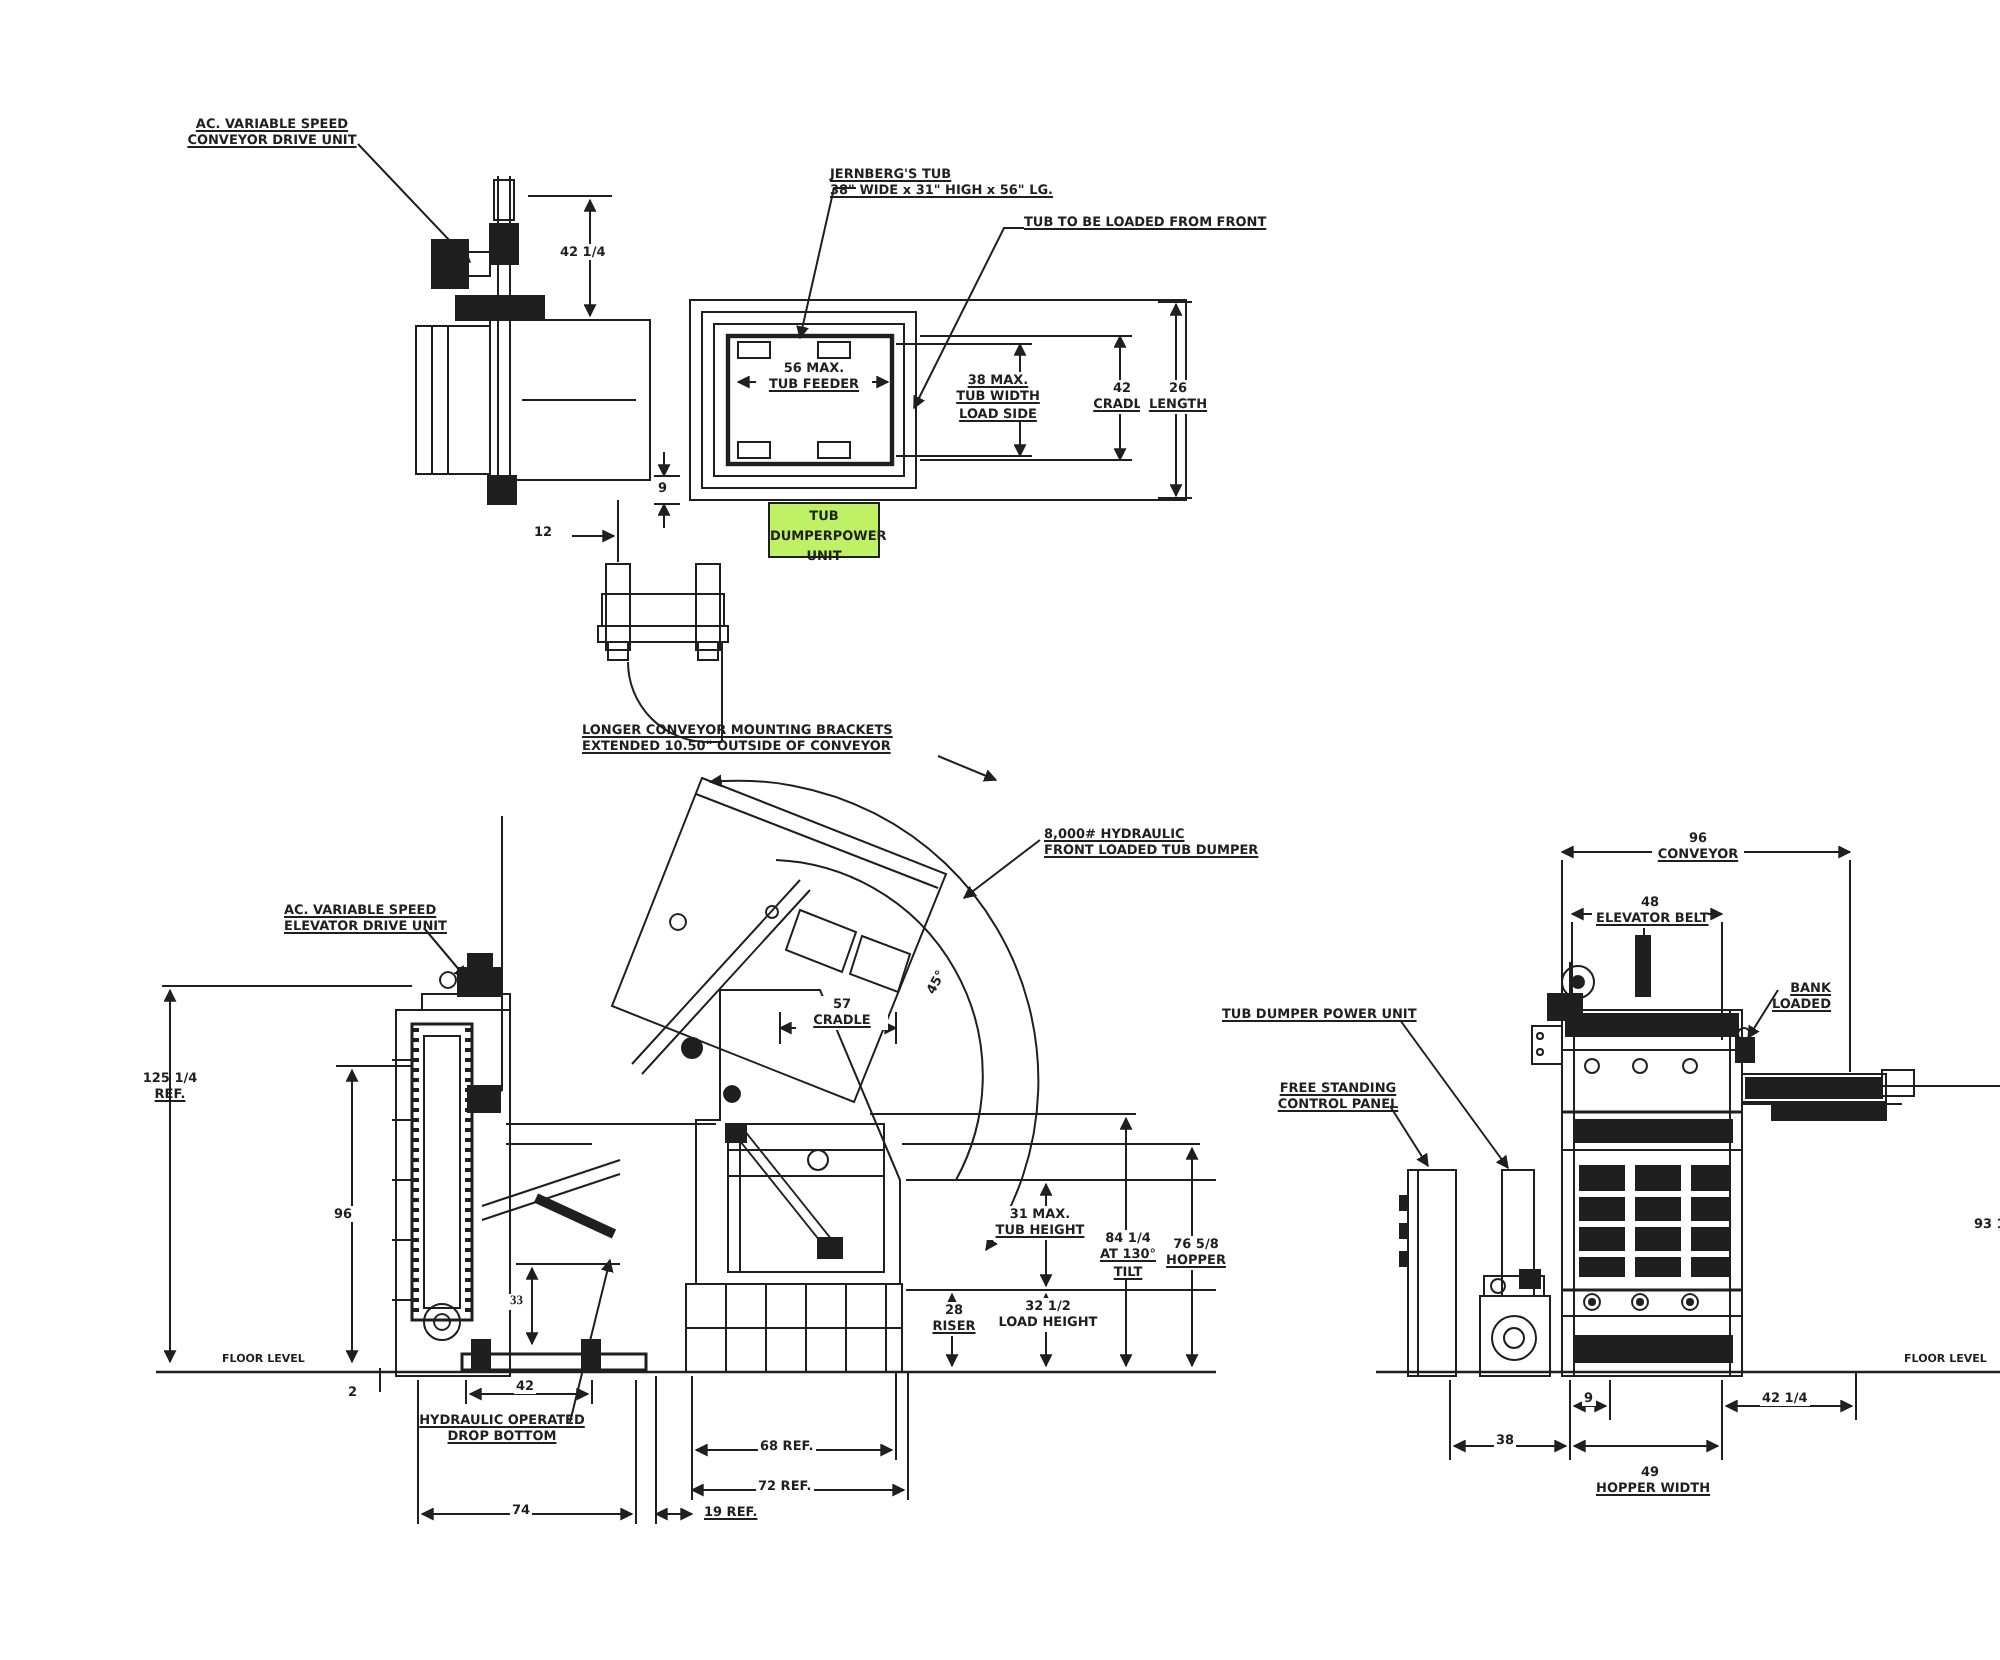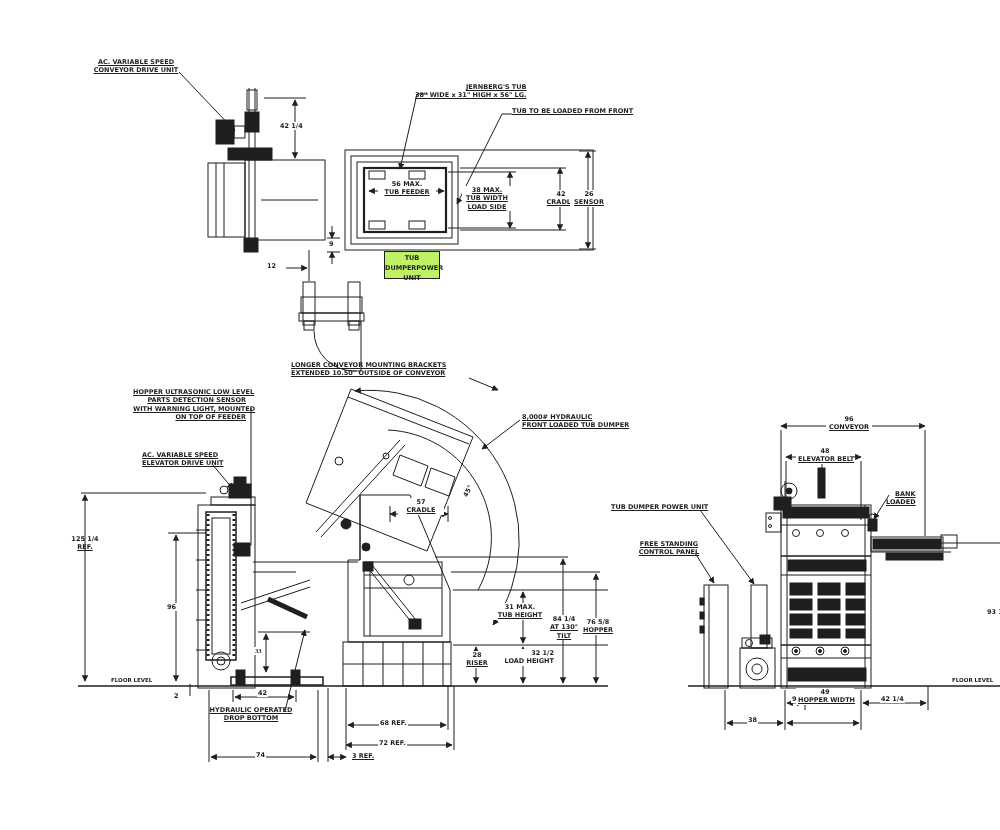--- a/index.html
+++ b/index.html
@@ -280,55 +280,49 @@
     <line x1="880" y1="686" x2="880" y2="710"></line>
     <line x1="815" y1="703" x2="878" y2="703" marker-start="url(#ar)" marker-end="url(#ar)"></line>
   </g>
 </svg>
 
 <div class="lbl note ctr" style="left:40px;top:58px;width:96px;">
       <span class="ln">AC. VARIABLE SPEED</span>
       <span class="ln">CONVEYOR DRIVE UNIT</span>
     </div>
 <div class="lbl bg" style="left:231px;top:122px;">42 1/4</div>
-<div class="lbl note" style="left:367px;top:83px;text-align:right;">
+<div class="lbl note" style="left:367px;top:83px;">
       <span class="ln">JERNBERG'S TUB</span>
       <span class="ln">38" WIDE x 31" HIGH x 56" LG.</span>
     </div>
 <div class="lbl un" style="left:464px;top:107px;">TUB TO BE LOADED FROM FRONT</div>
 <div class="lbl ctr bg u-last" style="left:330px;top:180px;width:56px;">
       <span class="ln">56 MAX.</span>
       <span class="ln">TUB FEEDER</span>
     </div>
-<div class="lbl ctr bg note" style="left:414px;top:186px;width:48px;">
+<div class="lbl ctr bg note" style="left:426px;top:186px;width:48px;">
       <span class="ln">38 MAX.</span>
       <span class="ln">TUB WIDTH</span>
       <span class="ln">LOAD SIDE</span>
     </div>
 <div class="lbl ctr bg u-last" style="left:494px;top:190px;width:36px;">
       <span class="ln">42</span>
       <span class="ln">CRADLE</span>
     </div>
 <div class="lbl ctr bg u-last" style="left:522px;top:190px;width:36px;">
       <span class="ln">26</span>
-      <span class="ln">SENSOR</span>
+      <span class="ln">LENGTH</span>
     </div>
 <div class="lbl bg" style="left:280px;top:240px;">9</div>
 <div class="lbl" style="left:219px;top:262px;">12</div>
 <div class="pbox" style="left:336px;top:251px;width:54px;height:24px;"><span class="ln">TUB DUMPER</span><span class="ln">POWER UNIT</span></div>
 <div class="lbl note" style="left:243px;top:361px;">
       <span class="ln">LONGER CONVEYOR MOUNTING BRACKETS</span>
       <span class="ln">EXTENDED 10.50" OUTSIDE OF CONVEYOR</span>
     </div>
-<div class="lbl note rt" style="left:85px;top:388px;width:113px;">
-      <span class="ln">HOPPER ULTRASONIC LOW LEVEL</span>
-      <span class="ln">PARTS DETECTION SENSOR</span>
-      <span class="ln">WITH WARNING LIGHT, MOUNTED</span>
-      <span class="ln">ON TOP OF FEEDER</span>
-    </div>
 <div class="lbl note ctr" style="left:94px;top:451px;width:72px;">
       <span class="ln">AC. VARIABLE SPEED</span>
       <span class="ln">ELEVATOR DRIVE UNIT</span>
     </div>
 <div class="lbl note" style="left:474px;top:413px;">
       <span class="ln">8,000# HYDRAULIC</span>
       <span class="ln">FRONT LOADED TUB DUMPER</span>
     </div>
 <div class="lbl bg rot45" style="left:413px;top:487px;">45°</div>
 <div class="lbl ctr bg u-last" style="left:350px;top:498px;width:44px;">
@@ -347,38 +341,38 @@
     </div>
 <div class="lbl ctr bg u-23" style="left:496px;top:615px;width:38px;">
       <span class="ln">84 1/4</span>
       <span class="ln">AT 130°</span>
       <span class="ln">TILT</span>
     </div>
 <div class="lbl ctr bg u-last" style="left:530px;top:618px;width:38px;">
       <span class="ln">76 5/8</span>
       <span class="ln">HOPPER</span>
     </div>
-<div class="lbl ctr bg" style="left:444px;top:649px;width:62px;text-align:right;">
+<div class="lbl ctr bg" style="left:444px;top:649px;width:62px;">
       <span class="ln">32 1/2</span>
       <span class="ln">LOAD HEIGHT</span>
     </div>
 <div class="lbl ctr bg u-last" style="left:412px;top:651px;width:32px;">
       <span class="ln">28</span>
       <span class="ln">RISER</span>
     </div>
 <div class="lbl" style="left:126px;top:692px;">2</div>
 <div class="lbl bg" style="left:209px;top:689px;">42</div>
 <div class="lbl note ctr" style="left:160px;top:706px;width:86px;">
       <span class="ln">HYDRAULIC OPERATED</span>
       <span class="ln">DROP BOTTOM</span>
     </div>
 <div class="lbl bg" style="left:207px;top:751px;">74</div>
 <div class="lbl bg" style="left:331px;top:719px;">68 REF.</div>
 <div class="lbl bg" style="left:330px;top:739px;">72 REF.</div>
-<div class="lbl bg un" style="left:303px;top:752px;">3 REF.</div>
+<div class="lbl bg un" style="left:303px;top:752px;">19 REF.</div>
 <div class="lbl bg" style="left:62px;top:677px;font-size:5.5px;">FLOOR LEVEL</div>
 <div class="lbl bg" style="left:903px;top:677px;font-size:5.5px;">FLOOR LEVEL</div>
 <div class="lbl un" style="left:563px;top:503px;">TUB DUMPER POWER UNIT</div>
 <div class="lbl note ctr" style="left:590px;top:540px;width:62px;">
       <span class="ln">FREE STANDING</span>
       <span class="ln">CONTROL PANEL</span>
     </div>
 <div class="lbl ctr bg u-last" style="left:778px;top:415px;width:44px;">
       <span class="ln">96</span>
       <span class="ln">CONVEYOR</span>
@@ -387,19 +381,19 @@
       <span class="ln">48</span>
       <span class="ln">ELEVATOR BELT</span>
     </div>
 <div class="lbl note" style="left:838px;top:490px;text-align:right;">
       <span class="ln">BANK</span>
       <span class="ln">LOADED</span>
     </div>
 <div class="lbl bg" style="left:938px;top:608px;">93 1/2</div>
 <div class="lbl bg" style="left:743px;top:695px;">9</div>
 <div class="lbl bg" style="left:699px;top:716px;">38</div>
-<div class="lbl ctr bg u-last" style="left:748px;top:688px;width:56px;">
+<div class="lbl ctr bg u-last" style="left:748px;top:732px;width:56px;">
       <span class="ln">49</span>
       <span class="ln">HOPPER WIDTH</span>
     </div>
 <div class="lbl bg" style="left:832px;top:695px;">42 1/4</div>
 
 </div>
 
 </body></html>

